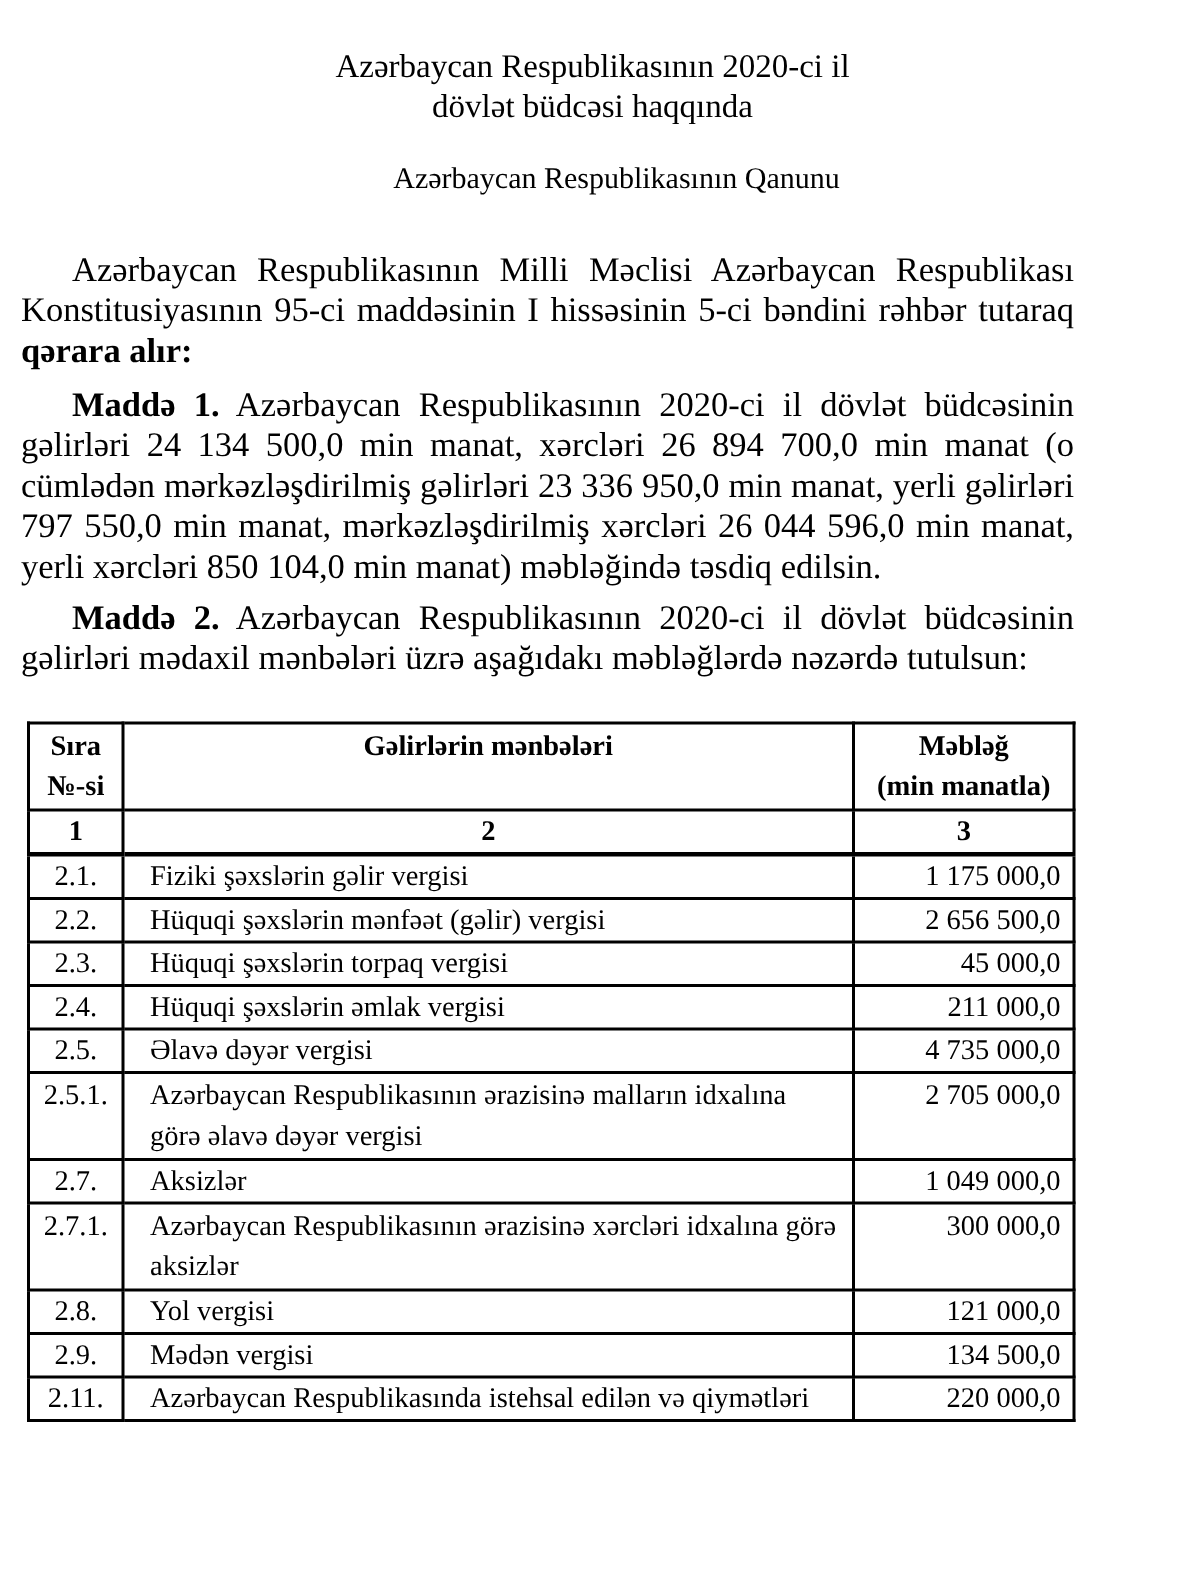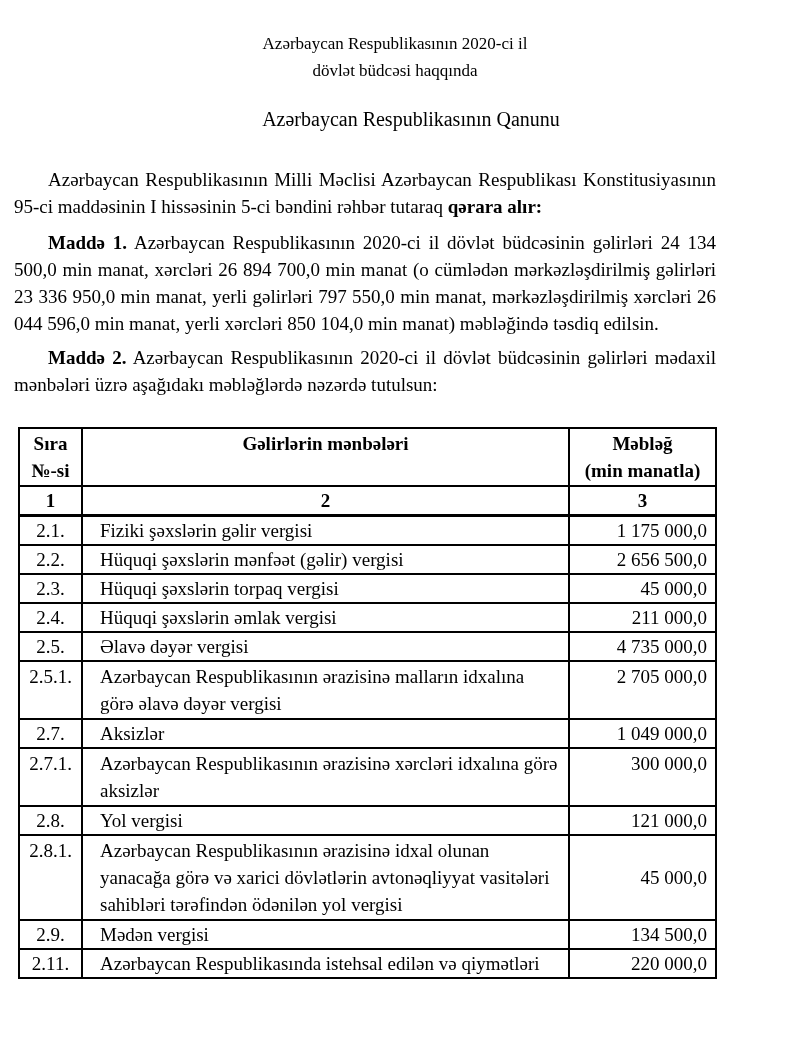--- a/index.html
+++ b/index.html
@@ -5,31 +5,31 @@
   html, body { margin: 0; padding: 0; }
   body {
     width: 800px; height: 1060px; overflow: hidden;
     background: #ffffff; color: #000000;
     font-family: "Liberation Serif", "DejaVu Serif", serif;
   }
   .page { padding: 30px 84px 0 14px; }
 
   .doc-title {
     margin: 0; text-align: center; position: relative; left: 30px;
-    font-size: 17px; line-height: 27px; font-weight: normal;
+    font-size: 22px; line-height: 27px; font-weight: normal;
   }
   .doc-title span { display: block; }
 
   .doc-subtitle {
     margin: 22px 0 0; text-align: center; position: relative; left: 46px;
     font-size: 20px; line-height: 27px; font-weight: normal;
   }
 
   p.body-par {
-    font-size: 19px; line-height: 27px;
+    font-size: 23px; line-height: 27px;
     text-align: justify; text-indent: 34px;
     margin: 0;
   }
   p.preamble { margin-top: 33px; }
   p.article-1 { margin-top: 9px; }
   p.article-2 { margin-top: 7px; }
   .b { font-weight: bold; }
 
   table.rev-table {
     border-collapse: collapse; table-layout: fixed;
@@ -142,25 +142,20 @@
       <tr class="multi">
         <td class="no">2.7.1.</td>
         <td class="src">Azərbaycan Respublikasının ərazisinə xərcləri idxalına görə aksizlər</td>
         <td class="amt">300 000,0</td>
       </tr>
       <tr>
         <td class="no">2.8.</td>
         <td class="src">Yol vergisi</td>
         <td class="amt">121 000,0</td>
       </tr>
-      <tr class="multi">
-        <td class="no">2.8.1.</td>
-        <td class="src">Azərbaycan Respublikasının ərazisinə idxal olunan yanacağa görə və xarici dövlətlərin avtonəqliyyat vasitələri sahibləri tərəfindən ödənilən yol vergisi</td>
-        <td class="amt va-mid">45 000,0</td>
-      </tr>
       <tr>
         <td class="no">2.9.</td>
         <td class="src">Mədən vergisi</td>
         <td class="amt">134 500,0</td>
       </tr>
       <tr>
         <td class="no">2.11.</td>
         <td class="src">Azərbaycan Respublikasında istehsal edilən və qiymətləri</td>
         <td class="amt">220 000,0</td>
       </tr>

